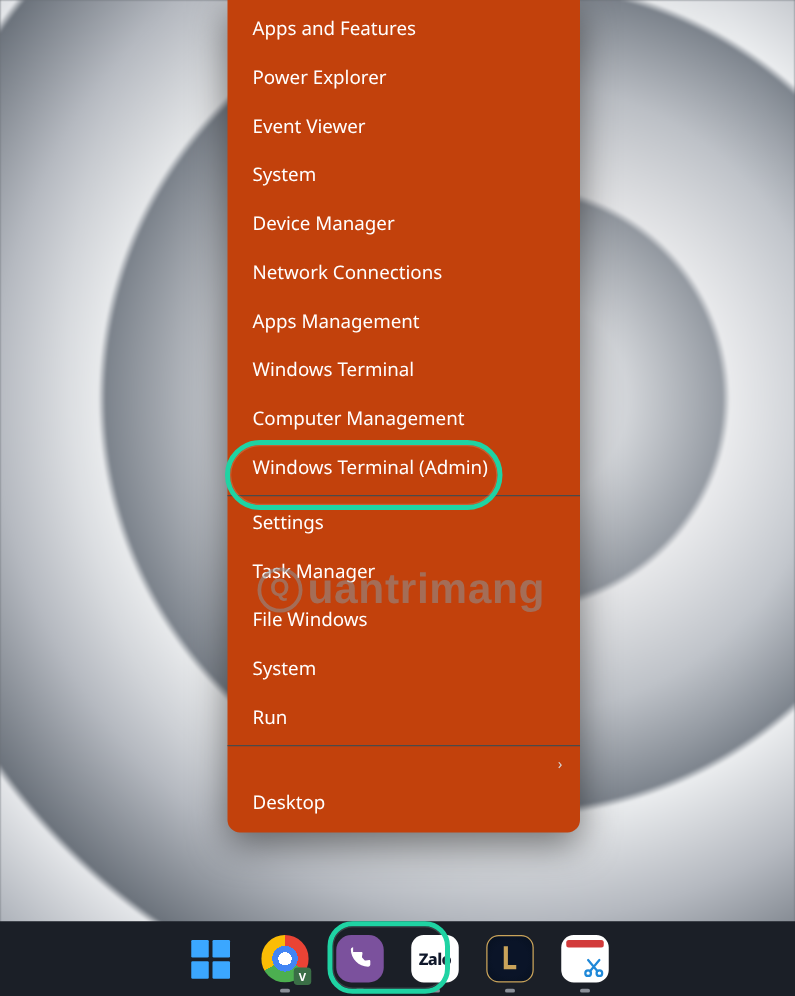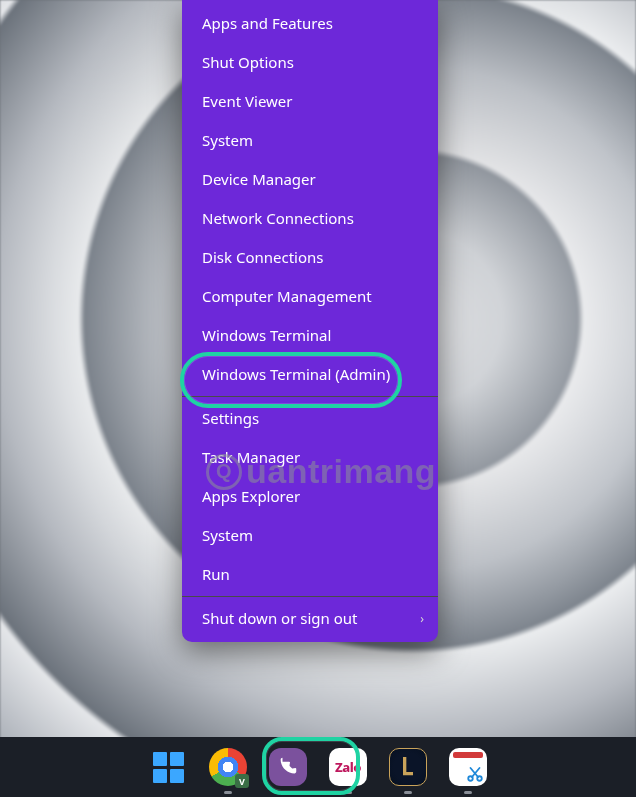--- a/index.html
+++ b/index.html
@@ -21,22 +21,22 @@
     content:"";
     position:absolute;inset:0;
     background: radial-gradient(ellipse at 55% 35%, rgba(30,30,35,0.15), transparent 60%);
   }
 
   
   .winx-menu {
     position: absolute;
     left: 182px;
     top: 0;
-    width: 256px;
-    background: #6d28d9;
+    width: 282px;
+    background: #c2410c;
     border-radius: 0 0 10px 10px;
     box-shadow: 0 10px 30px rgba(0,0,0,0.5);
     color: #ffffff;
     padding-top: 4px;
     padding-bottom: 4px;
   }
   .menu-item {
     font-size: 15px;
     line-height: 1;
     padding: 12px 18px 12px 20px;
@@ -135,59 +135,59 @@
     border-radius:50%;
     position:relative;
   }
   .chrome-icon .badge{
     position:absolute;right:-2px;bottom:-2px;width:14px;height:14px;
     background:#3a6e46;border-radius:3px;color:#fff;font-size:9px;
     display:flex;align-items:center;justify-content:center;
   }
   .viber-icon { background:#7b519d; color:#fff; border-radius:12px; }
   .viber-icon svg{width:22px;height:22px;fill:#fff;}
-  .zalo-icon  { background:#ffffff; color:#be185d; font-size:13px; font-weight:800; letter-spacing:-0.5px;}
+  .zalo-icon  { background:#ffffff; color:#0f172a; font-size:13px; font-weight:800; letter-spacing:-0.5px;}
   .lol-icon   { background: radial-gradient(circle,#0a1428 55%,#061020 100%); border:1px solid #c9a35a;}
   .lol-icon svg{width:20px;height:24px;}
   .snip-icon  { background:#ffffff; position:relative; }
   .snip-icon .bar{position:absolute;top:4px;left:4px;right:4px;height:6px;background:#d23a3a;border-radius:2px;}
   .snip-icon svg{position:absolute;right:3px;bottom:3px;width:18px;height:18px;}
 </style>
 </head>
 <body>
 
 <div class="wallpaper"></div>
 
 <div class="winx-menu">
 
   <div class="menu-item"><span>Apps and Features</span></div>
-  <div class="menu-item"><span>Shut Options</span></div>
+  <div class="menu-item"><span>Power Explorer</span></div>
   <div class="menu-item"><span>Event Viewer</span></div>
   <div class="menu-item"><span>System</span></div>
   <div class="menu-item"><span>Device Manager</span></div>
   <div class="menu-item"><span>Network Connections</span></div>
-  <div class="menu-item"><span>Disk Connections</span></div>
+  <div class="menu-item"><span>Apps Management</span></div>
+  <div class="menu-item"><span>Windows Terminal</span></div>
   <div class="menu-item"><span>Computer Management</span></div>
-  <div class="menu-item"><span>Windows Terminal</span></div>
   <div class="menu-item"><span>Windows Terminal (Admin)</span></div>
 
   <div class="menu-divider"></div>
 
   <div class="menu-item"><span>Settings</span></div>
   <div class="menu-item"><span>Task Manager</span></div>
-  <div class="menu-item"><span>Apps Explorer</span></div>
+  <div class="menu-item"><span>File Windows</span></div>
   <div class="menu-item"><span>System</span></div>
   <div class="menu-item"><span>Run</span></div>
 
   <div class="menu-divider"></div>
 
   <div class="menu-item">
-    <span>Shut down or sign out</span>
     <span class="submenu-arrow">›</span>
   </div>
+  <div class="menu-item"><span>Desktop</span></div>
 </div>
 
 <div class="watermark">
   <span class="wm-icon">Q</span>
   <span>uantrimang</span>
 </div>
 
 <div class="annot annot-terminal"></div>
 
 <div class="taskbar">

